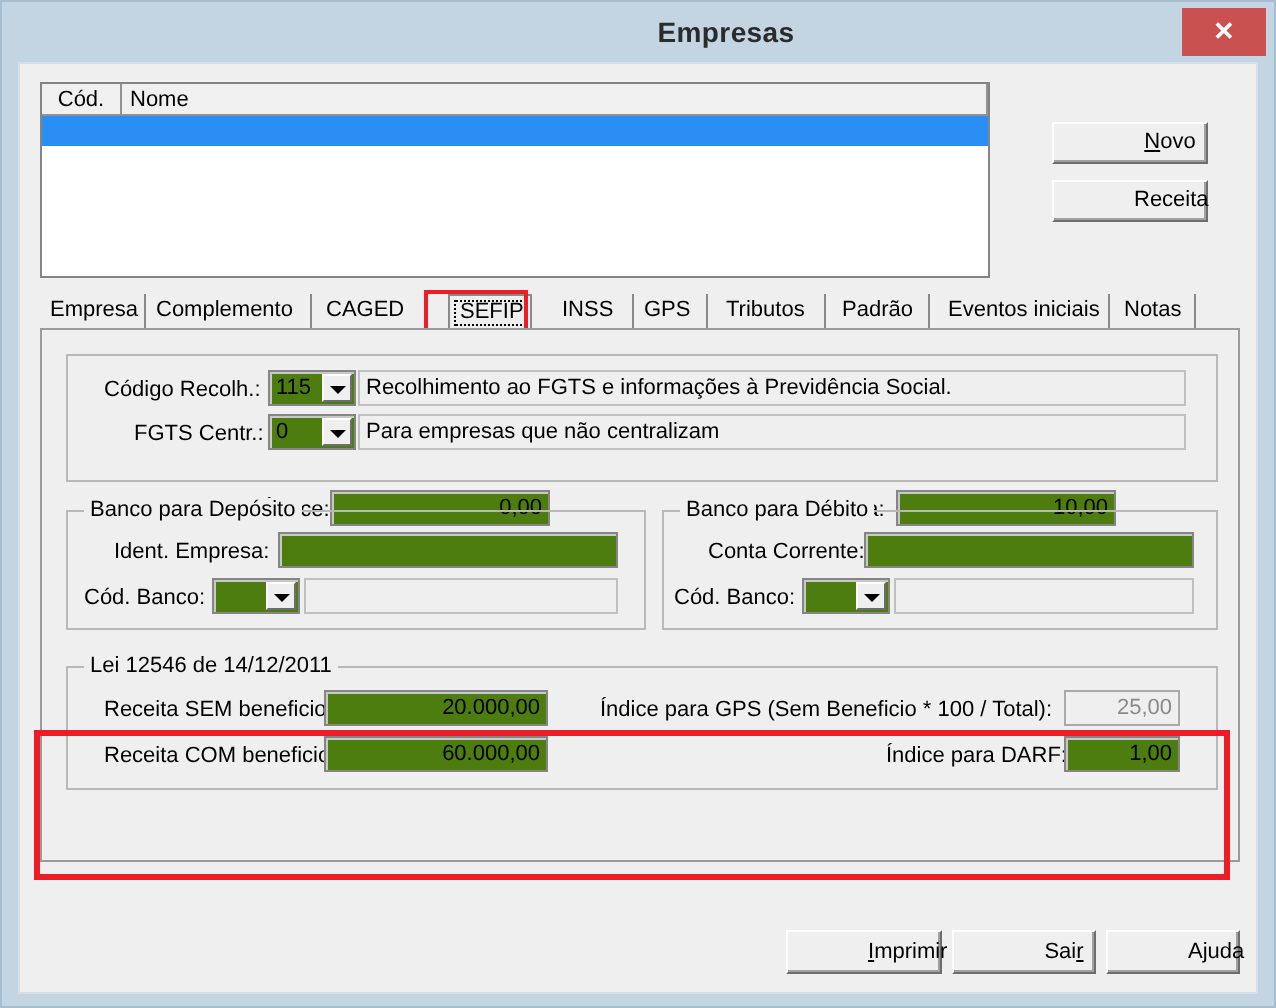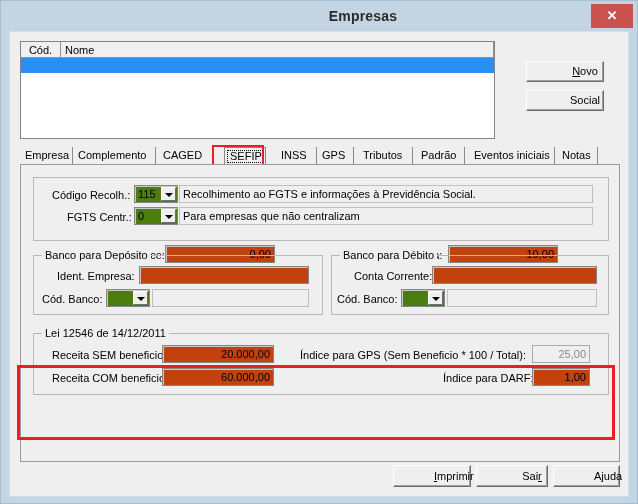--- a/index.html
+++ b/index.html
@@ -177,21 +177,21 @@
     width: 52px; height: 22px;
     border: 2px solid #ee1c24;
     box-sizing: border-box;
     pointer-events: none;
   }
 
   
   #tabpage {
     position: absolute;
     left: 10px; top: 132px;
-    width: 600px; height: 298px;
+    width: 600px; height: 267px;
     background: #efefef;
     border: 1px solid #9a9a9a;
     box-sizing: border-box;
   }
 
   
   .groupbox {
     position: absolute;
     border: 1px solid #b8b8b8;
     box-sizing: border-box;
@@ -236,21 +236,21 @@
   .lbl {
     position: absolute;
     font-size: 11px;
     color: #000;
     white-space: nowrap;
     line-height: 14px;
   }
 
   .field {
     position: absolute;
-    background: #c2410c;
+    background: #4d7c0f;
     border: 1px solid #858585;
     box-shadow: inset 1px 1px 0 #c8c8c8;
     box-sizing: border-box;
     font-size: 11px;
     color: #000;
     padding: 0 3px;
     line-height: 16px;
     height: 18px;
     overflow: hidden;
     white-space: nowrap;
@@ -345,21 +345,21 @@
         <div class="gh-cell gh-cod">Cód.</div>
         <div class="gh-cell gh-nome">Nome</div>
       </div>
       <div class="grid-row">
         <div class="gr-cell gr-cod">001</div>
         <div class="gr-cell gr-nome">NOME DA EMPRESA</div>
       </div>
     </div>
 
     <div id="btn-novo" class="btn"><u>N</u><span>ovo</span></div>
-    <div id="btn-excluir" class="btn">Social</div>
+    <div id="btn-excluir" class="btn">Receita</div>
 
     <div id="tabstrip">
       <div class="tab" style="left:0px;width:53px;">Empresa</div>
       <div class="tab" style="left:53px;width:83px;">Complemento</div>
       <div class="tab" style="left:138px;width:56px;">CAGED</div>
       <div class="tab active" style="left:204px;width:42px;"><span>SEFIP</span><span class="focusbox"></span></div>
       <div class="tab" style="left:256px;width:41px;">INSS</div>
       <div class="tab" style="left:297px;width:37px;">GPS</div>
       <div class="tab" style="left:338px;width:55px;">Tributos</div>
       <div class="tab" style="left:396px;width:49px;">Padrão</div>

